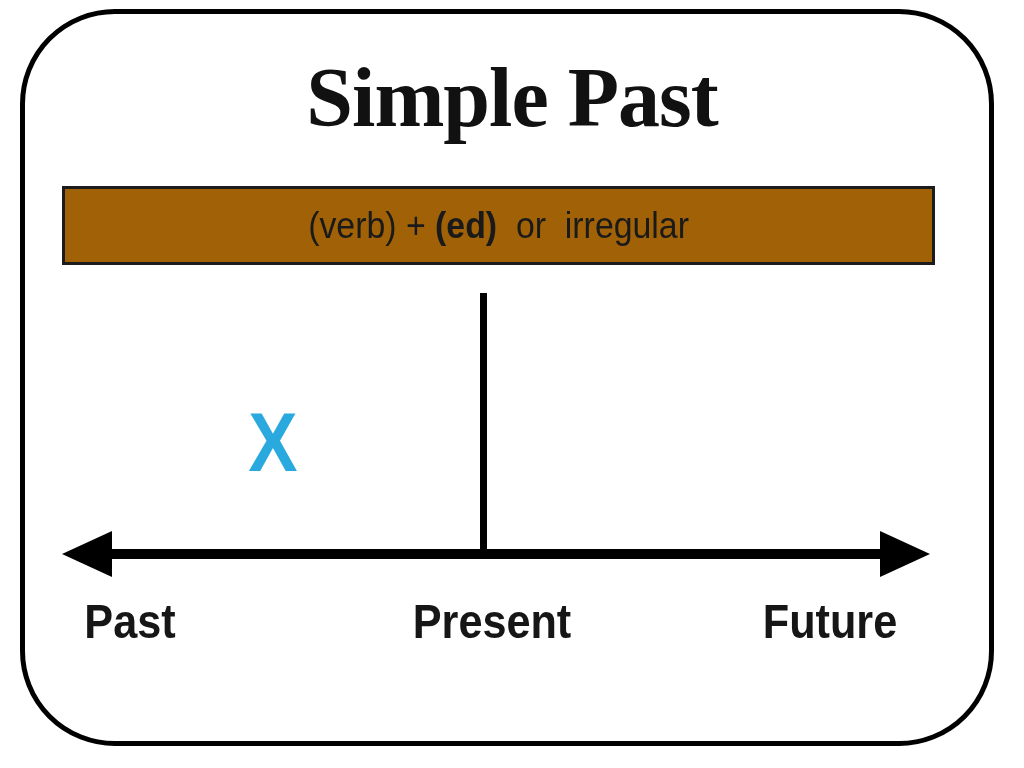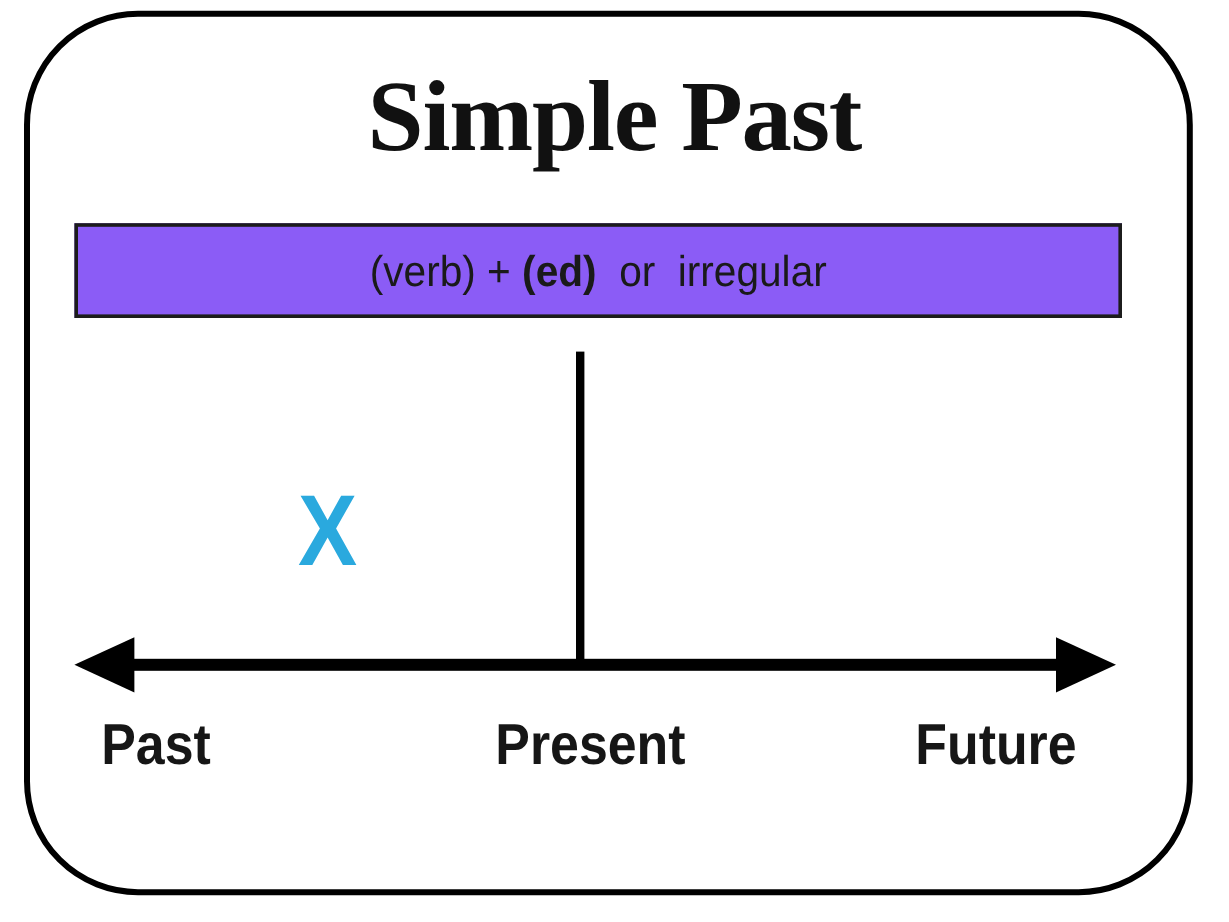--- a/index.html
+++ b/index.html
@@ -41,21 +41,21 @@
     letter-spacing: -1px;
   }
   .formula-box {
     position: absolute;
     left: 62px;
     top: 186px;
     width: 873px;
     height: 79px;
     box-sizing: border-box;
     border: 3px solid #1c1c1c;
-    background: #8b5cf6;
+    background: #a16207;
     display: flex;
     align-items: center;
     justify-content: center;
   }
   .formula-text {
     font-size: 36px;
     color: #1a1a1a;
     white-space: pre;
     transform: scaleX(0.94);
     transform-origin: center;

